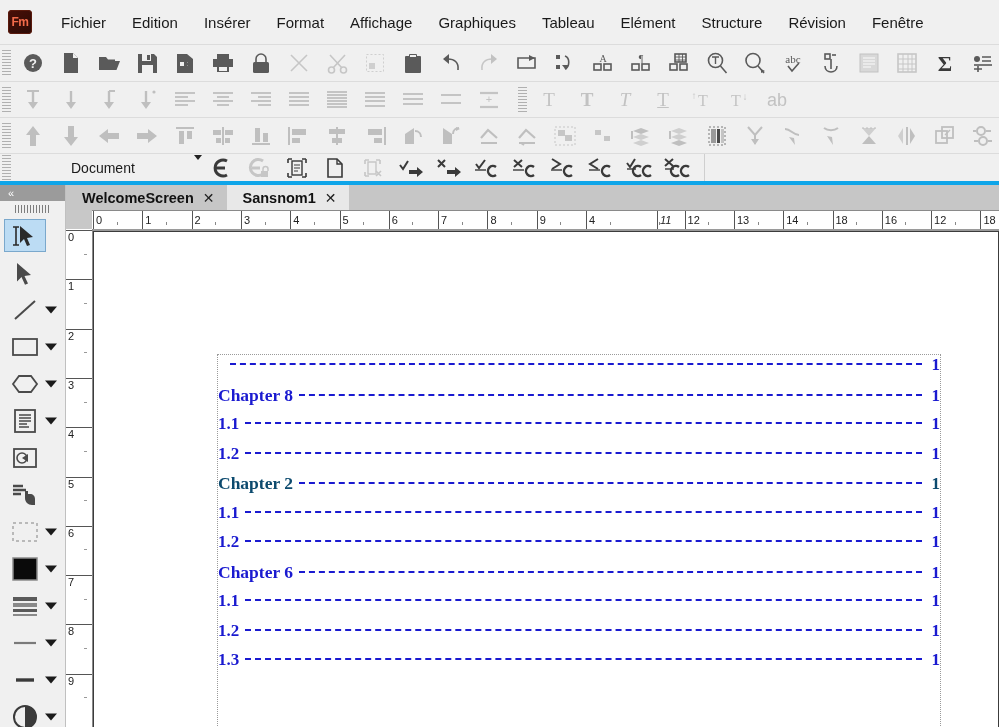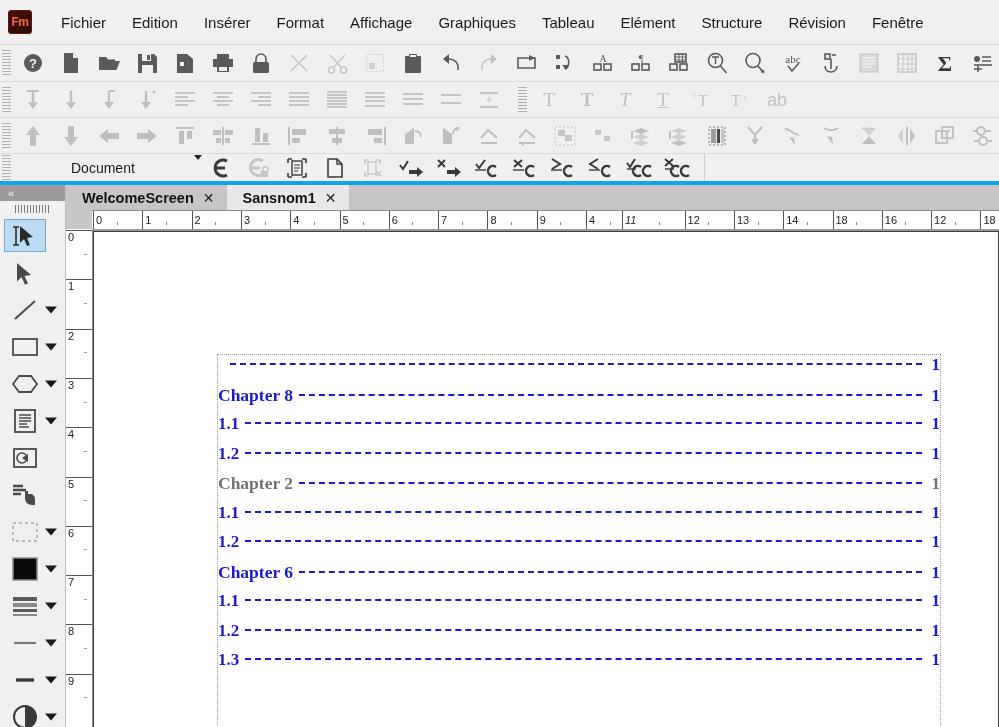--- a/index.html
+++ b/index.html
@@ -930,21 +930,21 @@
       <div class="hr-tick" style="left: 296.8px; width: 49.3px;">6</div>
       <div class="hr-half" style="left: 320.45px;"></div>
       <div class="hr-tick" style="left: 346.1px; width: 49.3px;">7</div>
       <div class="hr-half" style="left: 369.75px;"></div>
       <div class="hr-tick" style="left: 395.4px; width: 49.3px;">8</div>
       <div class="hr-half" style="left: 419.05px;"></div>
       <div class="hr-tick" style="left: 444.7px; width: 49.3px;">9</div>
       <div class="hr-half" style="left: 468.35px;"></div>
       <div class="hr-tick" style="left: 494px; width: 49.3px;">4</div>
       <div class="hr-half" style="left: 517.65px;"></div>
-      <div class="hr-tick" style="left: 530px; width: 49.3px; font-style: italic;">11</div>
+      <div class="hr-tick" style="left: 565px; width: 49.3px; font-style: italic;">11</div>
       <div class="hr-half" style="left: 566.95px;"></div>
       <div class="hr-tick" style="left: 592.6px; width: 49.3px;">12</div>
       <div class="hr-half" style="left: 616.25px;"></div>
       <div class="hr-tick" style="left: 641.9px; width: 49.3px;">13</div>
       <div class="hr-half" style="left: 665.55px;"></div>
       <div class="hr-tick" style="left: 691.2px; width: 30px;">14</div>
       <div class="hr-half" style="left: 714.85px;"></div>
       <div class="hr-tick" style="left: 740.5px; width: 49.3px;">18</div>
       <div class="hr-half" style="left: 764.15px;"></div>
       <div class="hr-tick" style="left: 789.8px; width: 49.3px;">16</div>
@@ -992,21 +992,21 @@
           <div class="toc-line" style="color: rgb(26, 26, 208);">
             <span class="toc-label">1.1</span>
             <span class="toc-leader" style="border-bottom-color: rgb(26, 26, 208);"></span>
             <span class="toc-page">1</span>
           </div>
           <div class="toc-line" style="color: rgb(26, 26, 208);">
             <span class="toc-label">1.2</span>
             <span class="toc-leader" style="border-bottom-color: rgb(26, 26, 208);"></span>
             <span class="toc-page">1</span>
           </div>
-          <div class="toc-line" style="color: #737373; text-align: right;">
+          <div class="toc-line" style="color: #0c4a6e; text-align: right;">
             <span class="toc-label lvl1">Chapter 2</span>
             <span class="toc-leader" style="border-bottom-color: rgb(26, 26, 208);"></span>
             <span class="toc-page">1</span>
           </div>
           <div class="toc-line" style="color: rgb(26, 26, 208);">
             <span class="toc-label">1.1</span>
             <span class="toc-leader" style="border-bottom-color: rgb(26, 26, 208);"></span>
             <span class="toc-page">1</span>
           </div>
           <div class="toc-line" style="color: rgb(26, 26, 208);">

